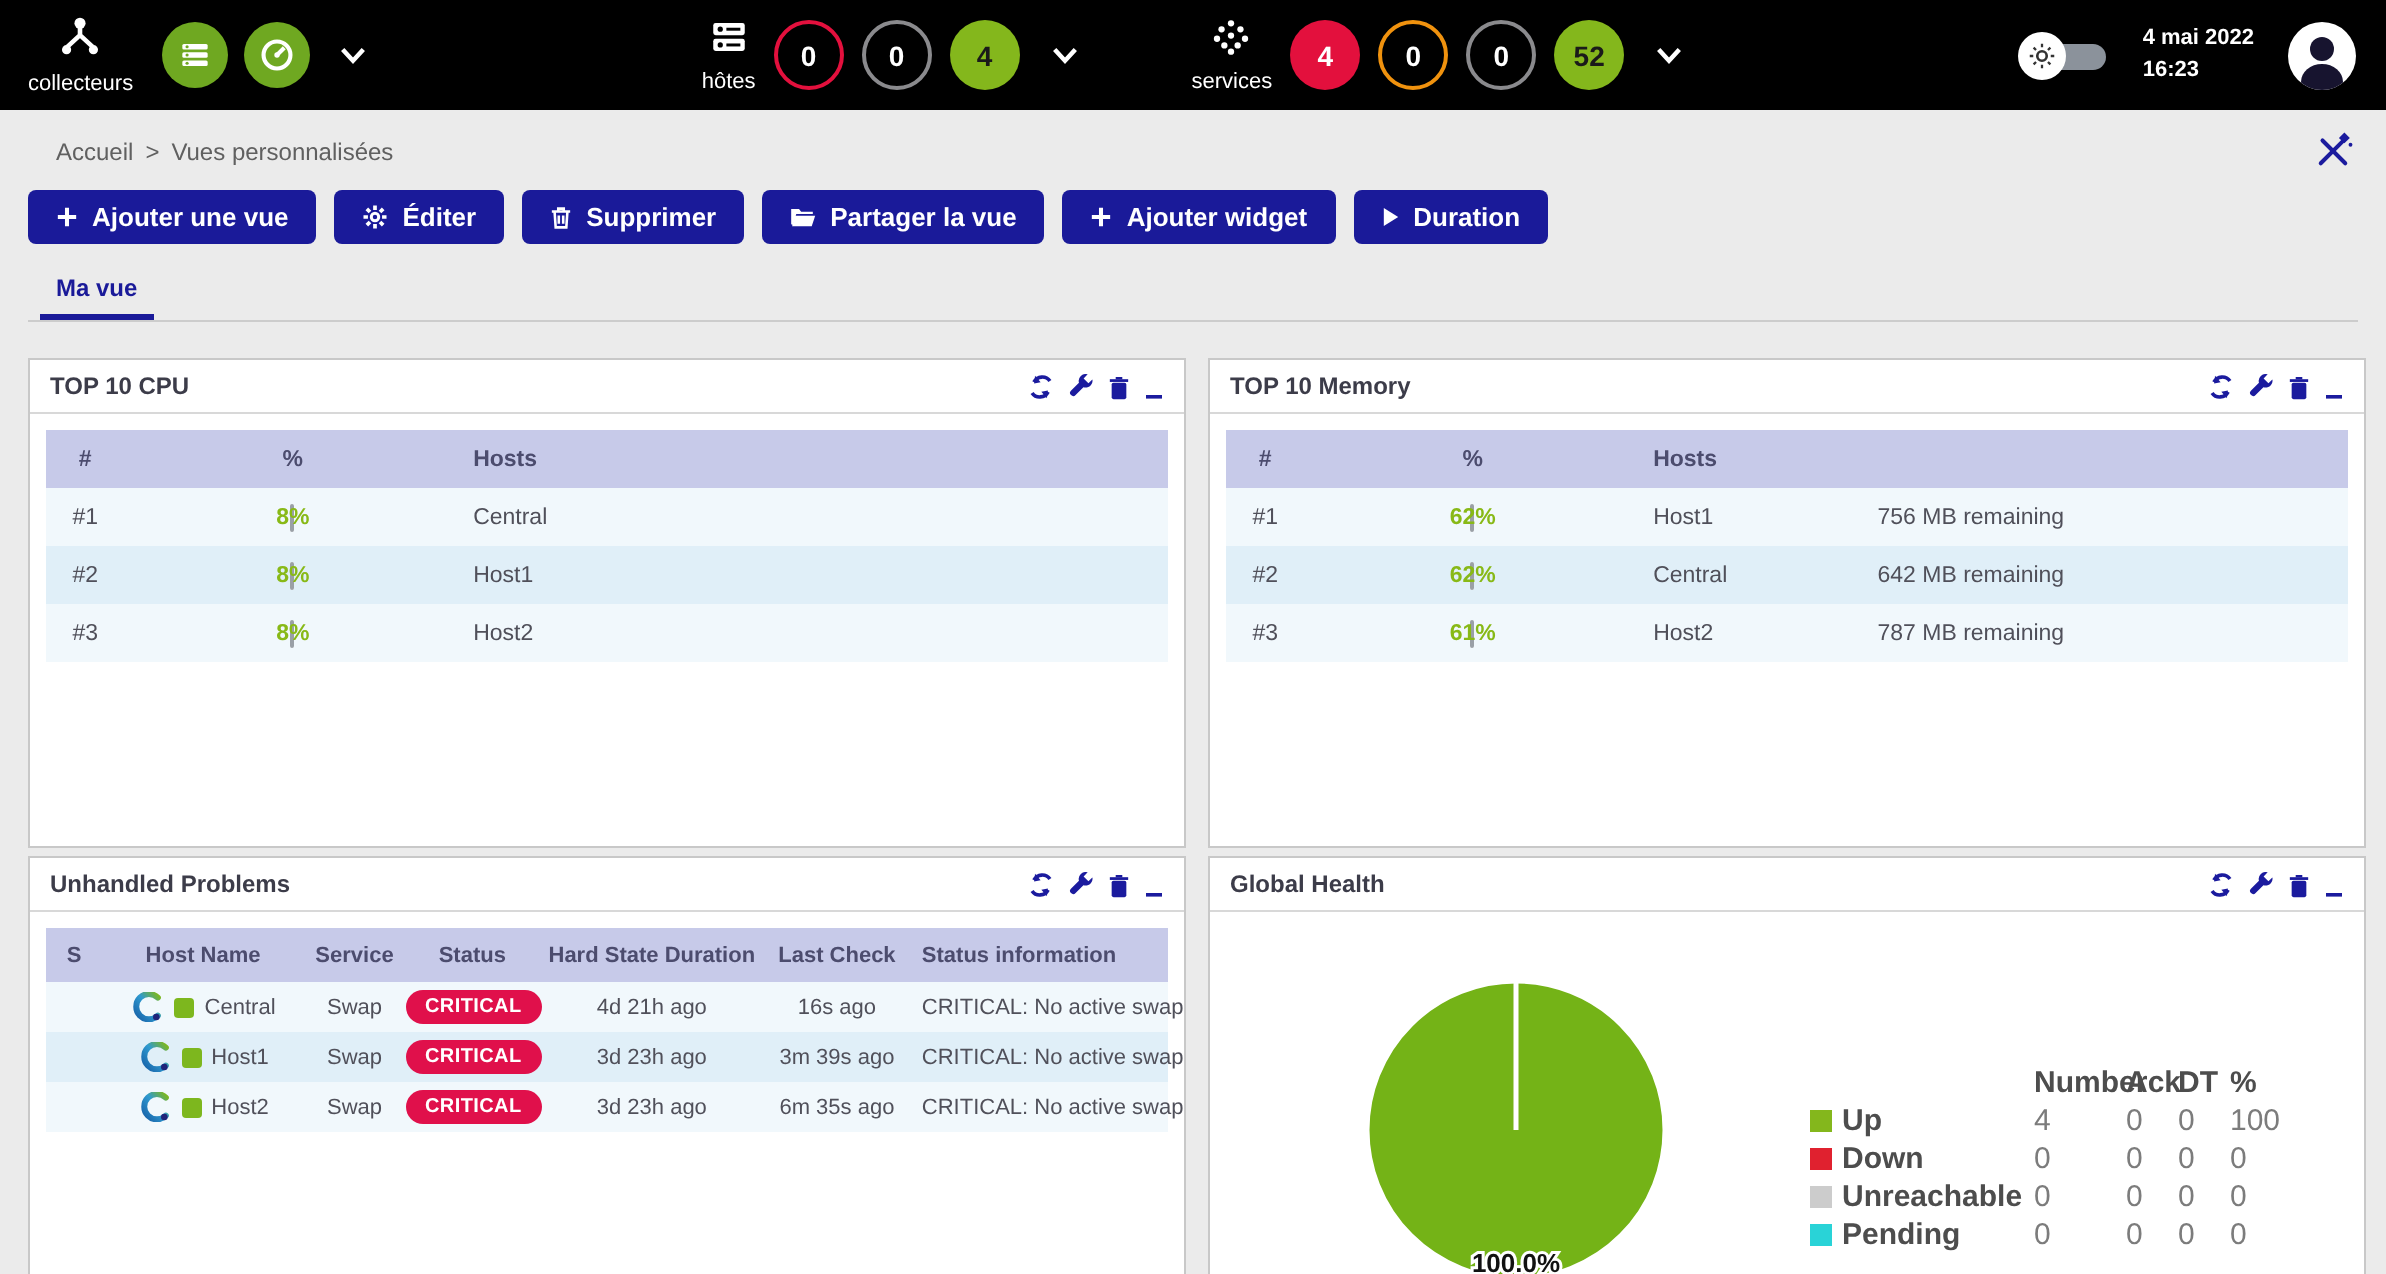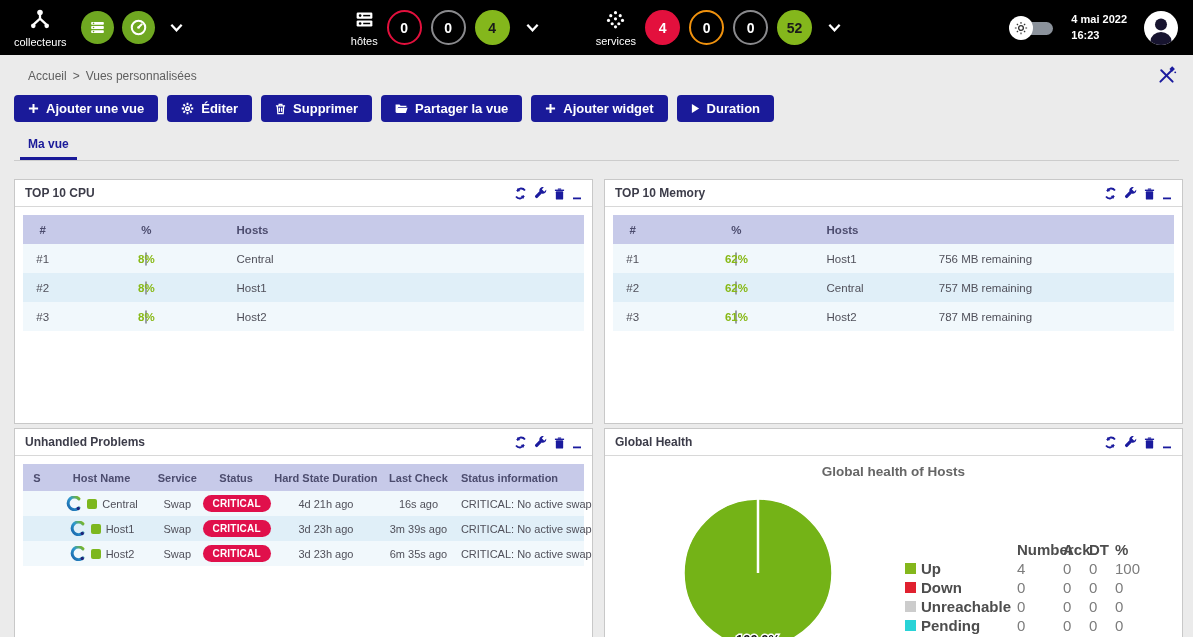--- a/index.html
+++ b/index.html
@@ -423,21 +423,21 @@
         <tr>
           <td>#1</td>
           <td><span class="pbar"><span class="pfill" style="width: 62%;"></span><span class="plabel">62%</span></span></td>
           <td class="al">Host1</td>
           <td class="al">756 MB remaining</td>
         </tr>
         <tr>
           <td>#2</td>
           <td><span class="pbar"><span class="pfill" style="width: 62%;"></span><span class="plabel">62%</span></span></td>
           <td class="al">Central</td>
-          <td class="al">757 MB remaining</td>
+          <td class="al">642 MB remaining</td>
         </tr>
         <tr>
           <td>#3</td>
           <td><span class="pbar"><span class="pfill" style="width: 61%;"></span><span class="plabel">61%</span></span></td>
           <td class="al">Host2</td>
           <td class="al">787 MB remaining</td>
         </tr>
       </tbody>
     </table>
   </div>
@@ -582,21 +582,20 @@
             </svg>
           </span>
         <span>
             <svg width="10" height="13" viewBox="0 0 10 13">
               <rect x="1" y="10.5" width="8" height="1.8" fill="#1b1b9e"></rect>
             </svg>
           </span>
       </span>
     </div>
     <div class="h-body">
-      <div class="h-title">Global health of Hosts</div>
       <div class="pie-wrap">
         <svg width="170" height="170" viewBox="0 0 170 170">
           <circle cx="85" cy="85" r="74" fill="#74b317" stroke="#fff" stroke-width="1.5"></circle>
           <line x1="85" y1="85" x2="85" y2="11" stroke="#fff" stroke-width="2.5"></line>
           <text x="85" y="156" text-anchor="middle" font-size="13" font-weight="bold" fill="#111" stroke="#ffffff" stroke-width="3" paint-order="stroke">100.0%</text>
         </svg>
       </div>
       <div class="legend">
         <div class="lrow lhead">
           <span></span>

